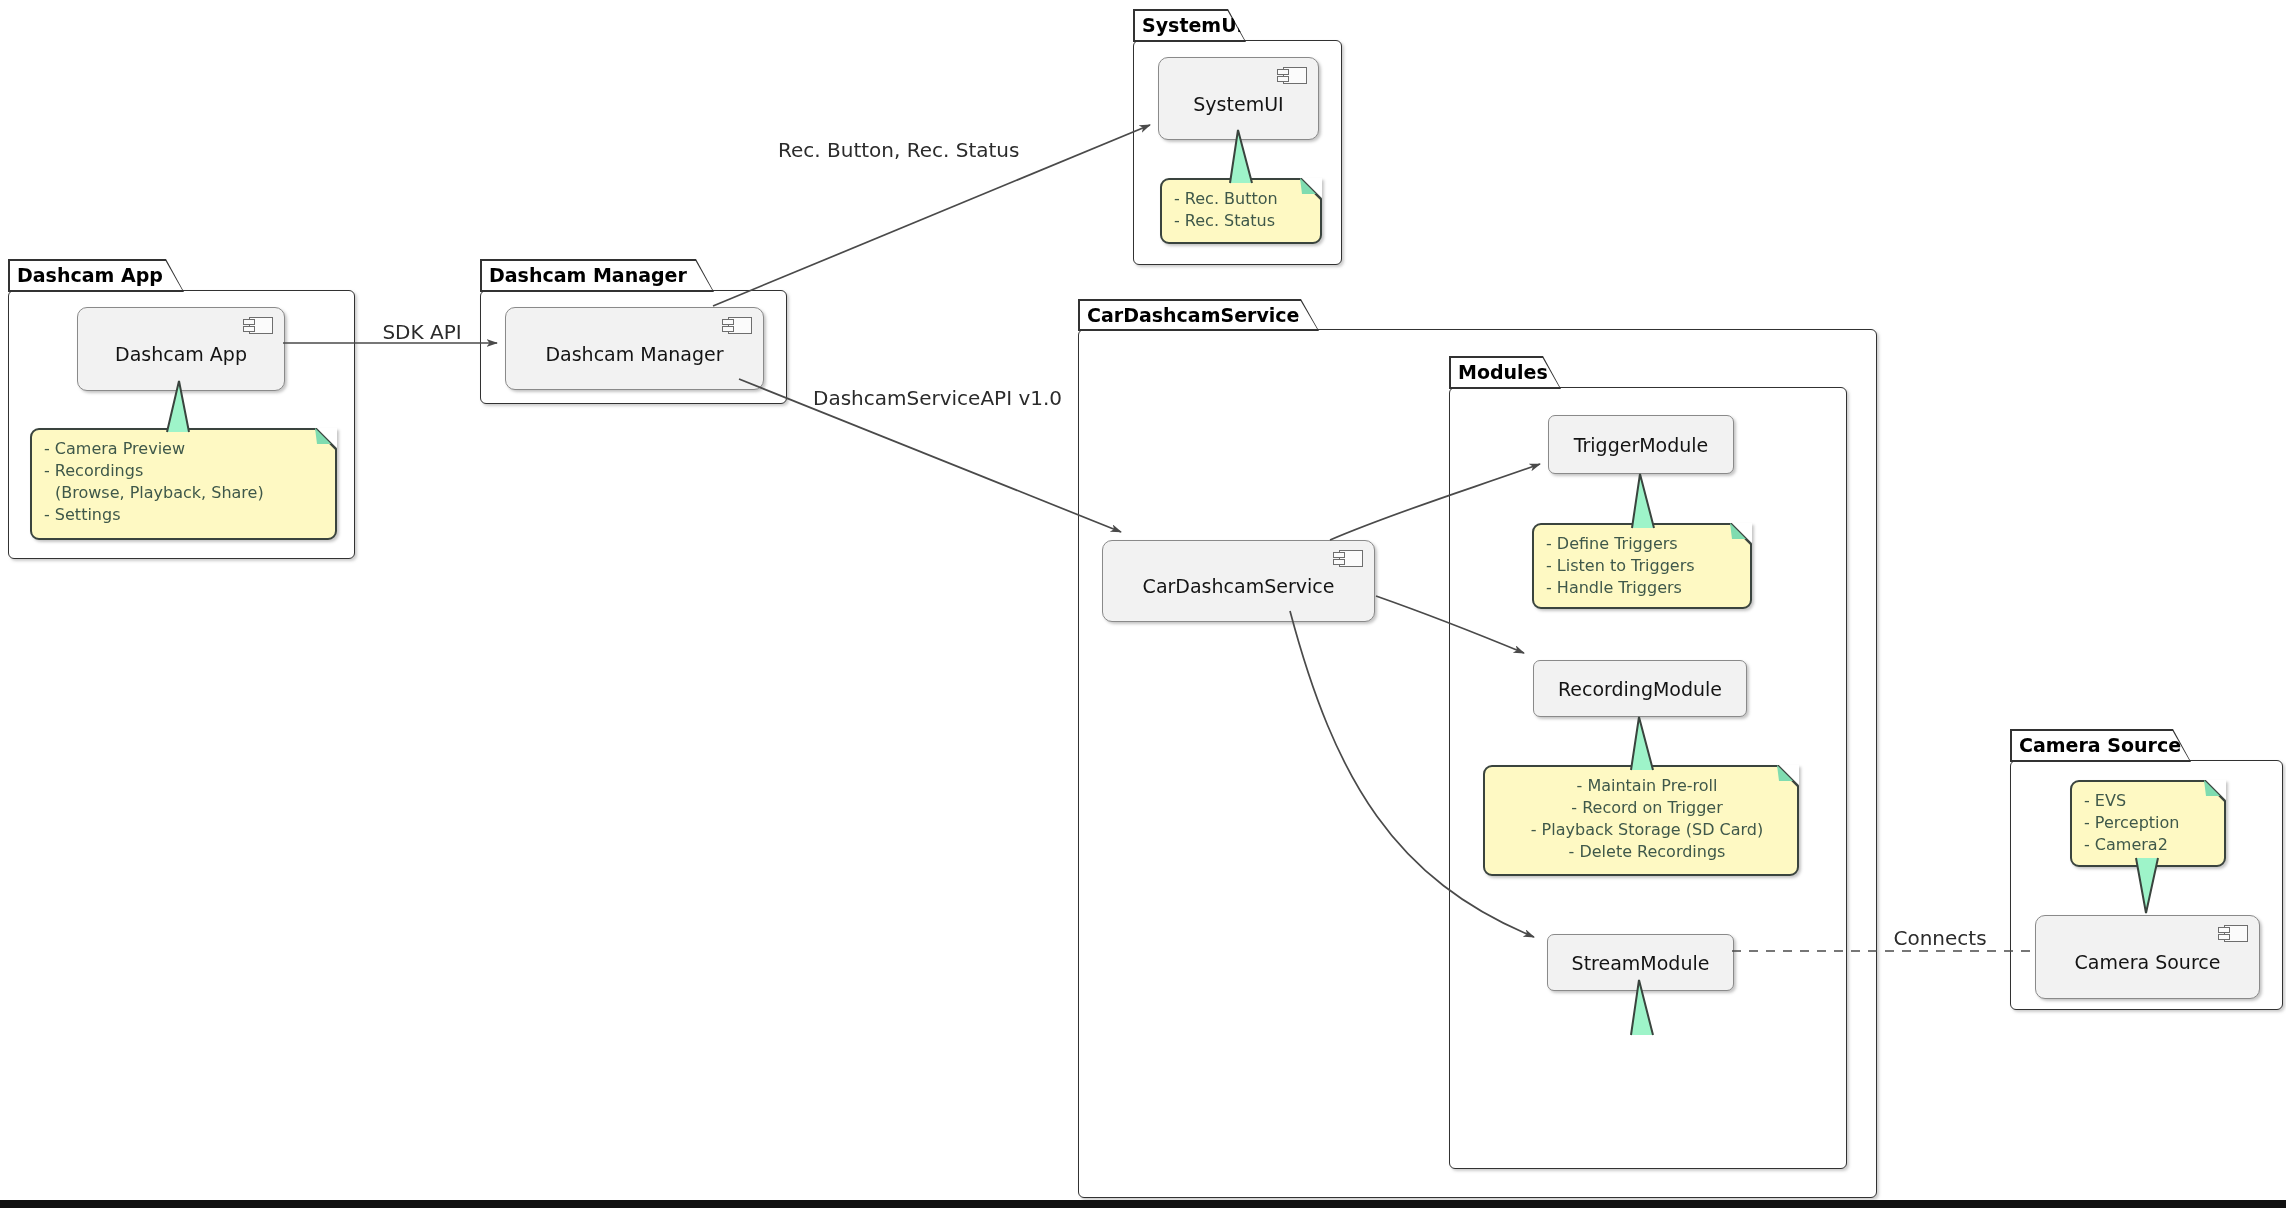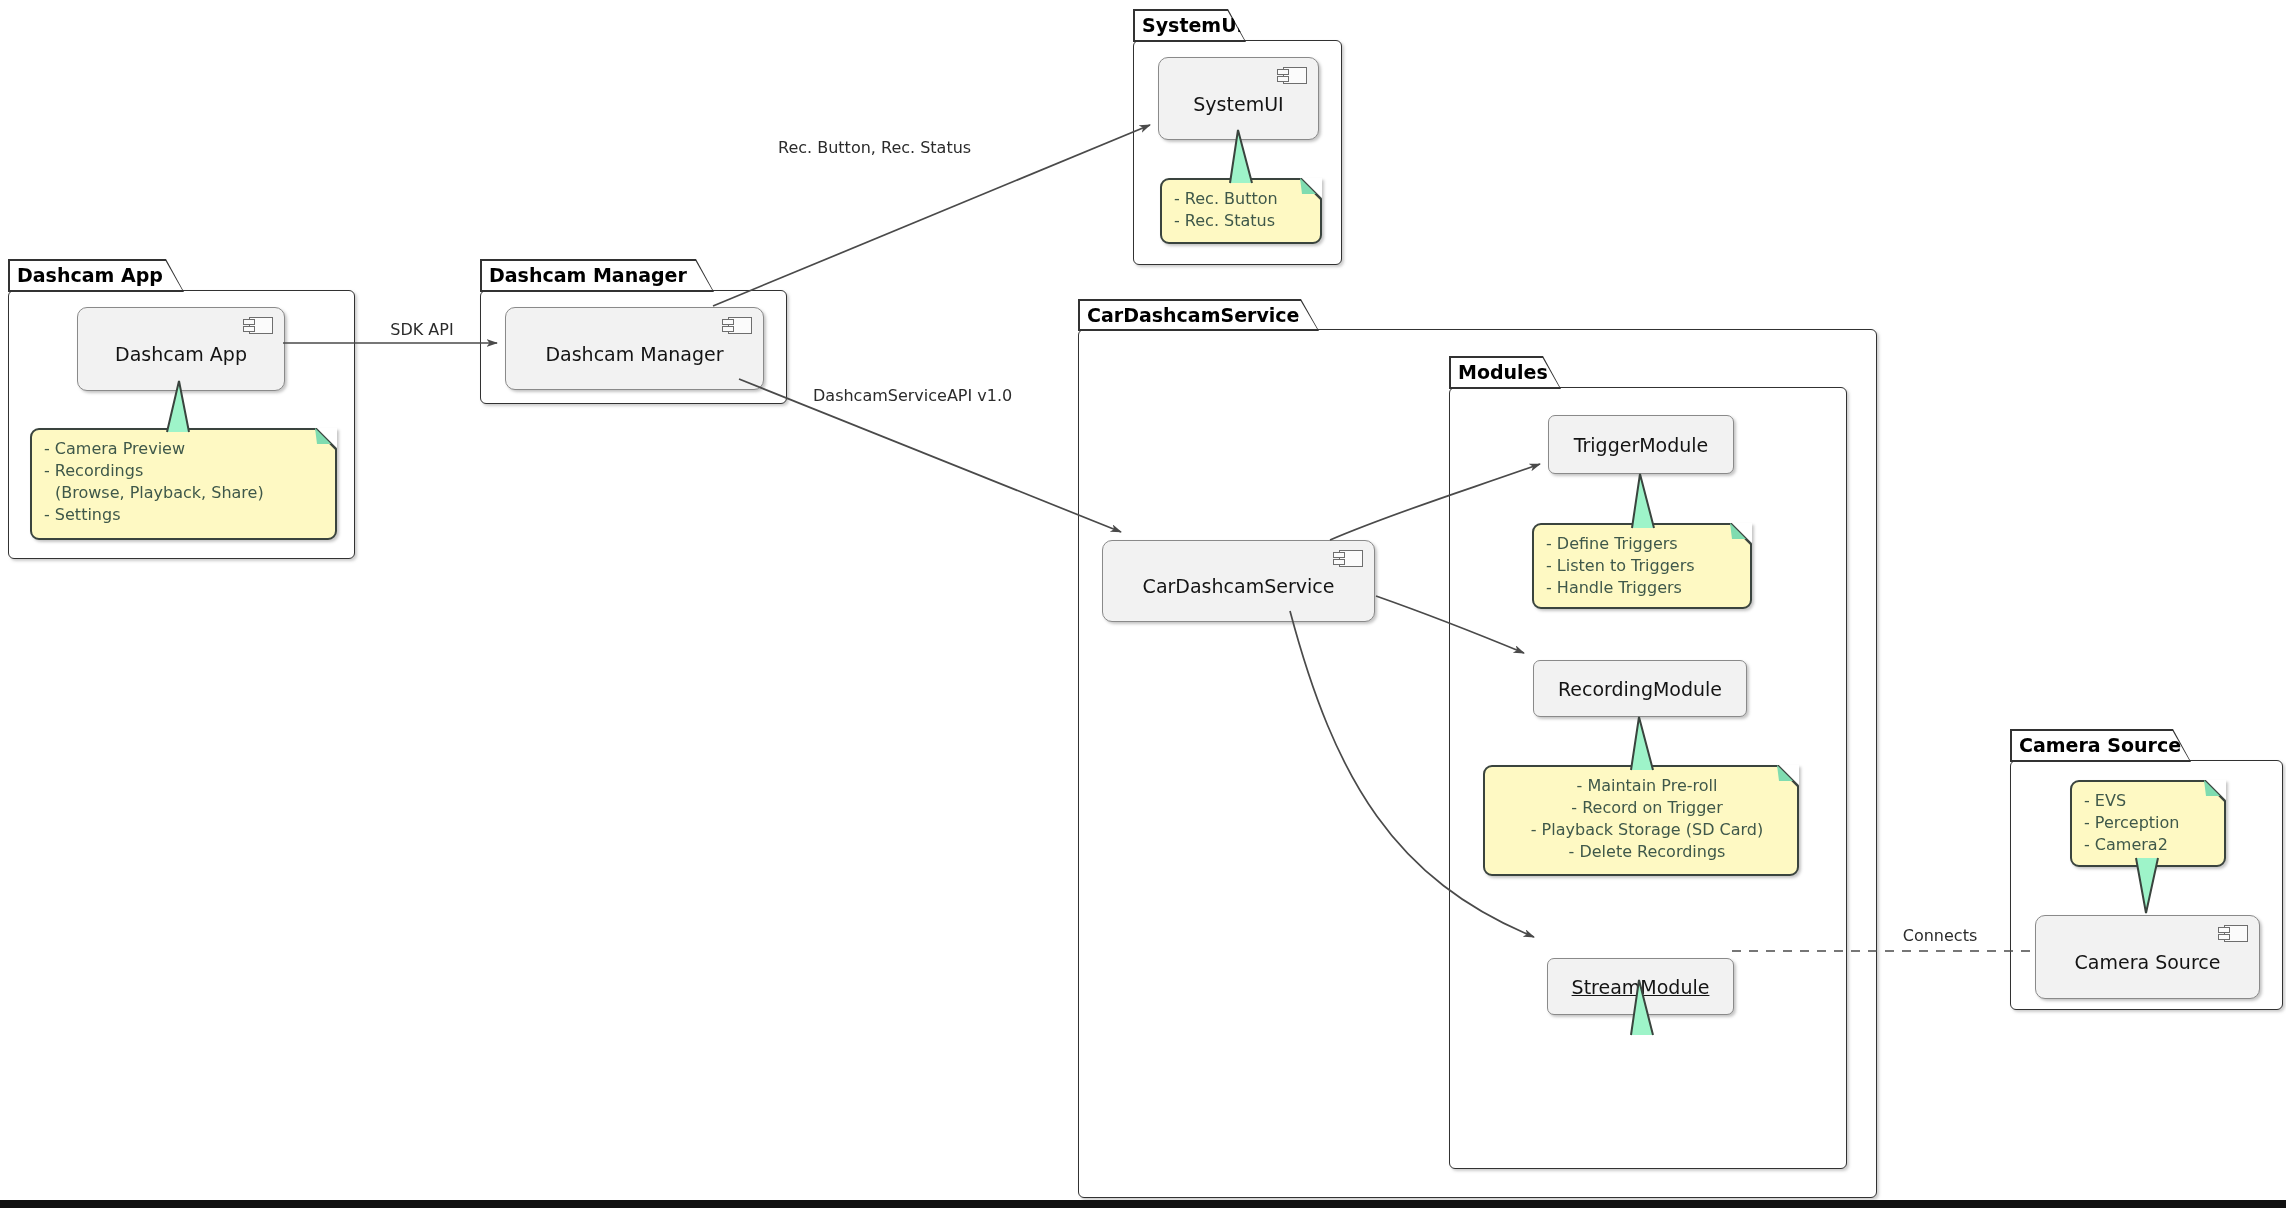--- a/index.html
+++ b/index.html
@@ -44,21 +44,21 @@
     position:absolute;background:#fef9c3;border:2px solid #3A443E;border-radius:9px;
     border-top-right-radius:0;box-shadow:2px 2px 3px rgba(110,110,110,.4);z-index:4;
     padding:8px 0 8px 12px;font-size:16px;line-height:22px;color:#3F584A;white-space:nowrap;
   }
   .note.ear-bottom{border-top-right-radius:0;}
   .note .line{position:relative;}
   .note .line.indent{padding-left:11px;}
   .note .line.bold{font-weight:bold;}
   .ear{position:absolute;top:-2px;right:-2px;width:22px;height:22px;z-index:5;}
   
-  .elabel{position:absolute;z-index:6;font-size:16px;color:#2b2b2b;white-space:nowrap;}
+  .elabel{position:absolute;z-index:6;font-size:20px;color:#2b2b2b;white-space:nowrap;}
   .center{text-align:center;}
   
   #wires{position:absolute;left:0;top:0;z-index:5;pointer-events:none;}
   
   #bottom-bar{position:absolute;left:0;top:1200px;width:2286px;height:8px;background:#111111;z-index:7;}
 </style>
 </head>
 <body>
 
 <div id="canvas">
@@ -104,21 +104,21 @@
   <div class="comp iconed" style="left:1102px;top:540px;width:271px;height:70px;">
     <span class="cicon"></span>
     <span>CarDashcamService</span>
   </div>
   <div class="comp small" style="left:1548px;top:415px;width:184px;height:57px;">
     <span>TriggerModule</span>
   </div>
   <div class="comp small" style="left:1533px;top:660px;width:212px;height:55px;">
     <span>RecordingModule</span>
   </div>
-  <div class="comp small" style="left:1547px;top:958px;width:185px;height:55px;text-decoration:underline;">
+  <div class="comp small" style="left:1547px;top:934px;width:185px;height:55px;">
     <span>StreamModule</span>
   </div>
   <div class="comp iconed" style="left:2035px;top:915px;width:223px;height:72px;">
     <span class="cicon"></span>
     <span>Camera Source</span>
   </div>
 
   <div class="note" style="left:30px;top:428px;width:291px;height:92px;">
     <svg class="ear" viewBox="0 0 22 22">
       <polygon points="0,0 22,0 22,22" fill="#ffffff"></polygon>

